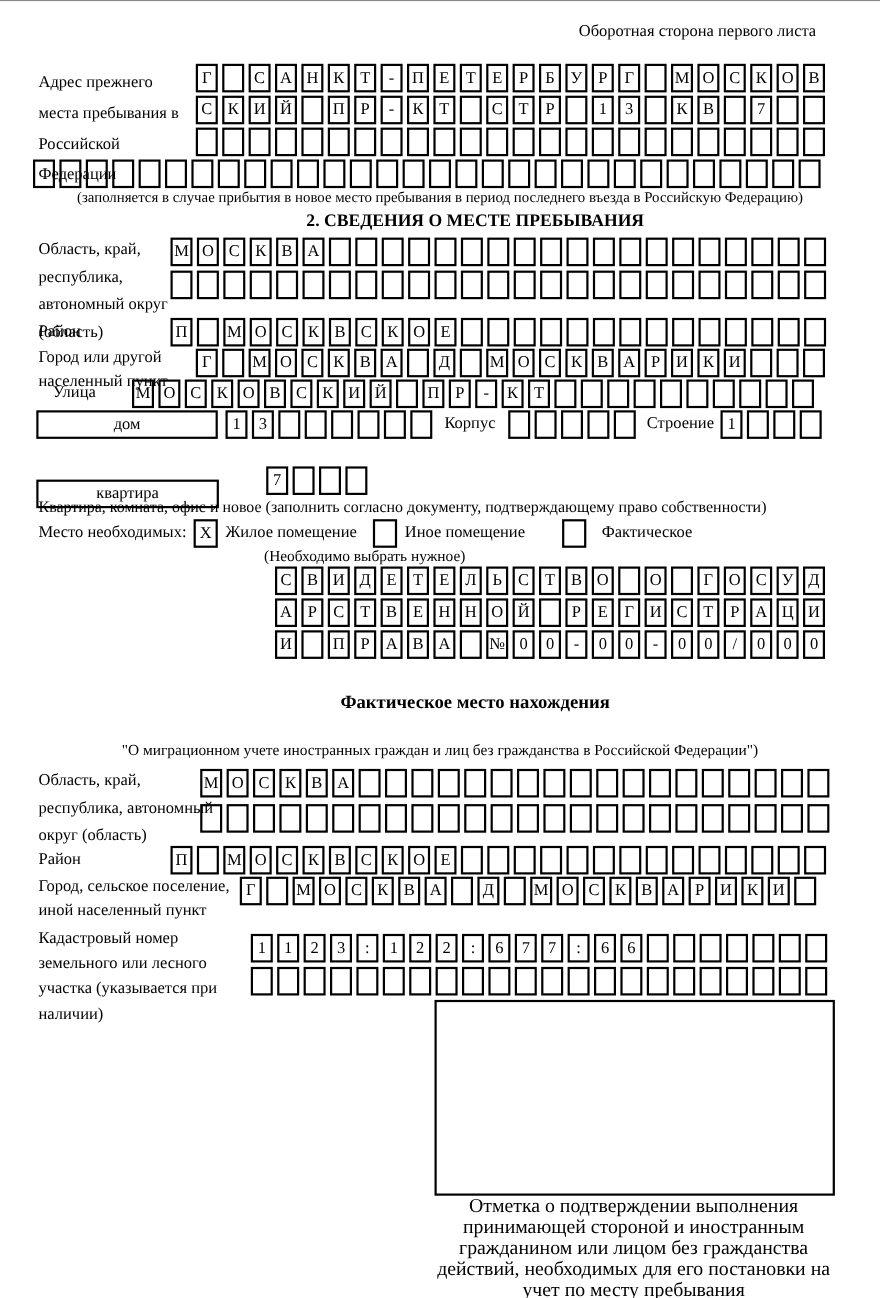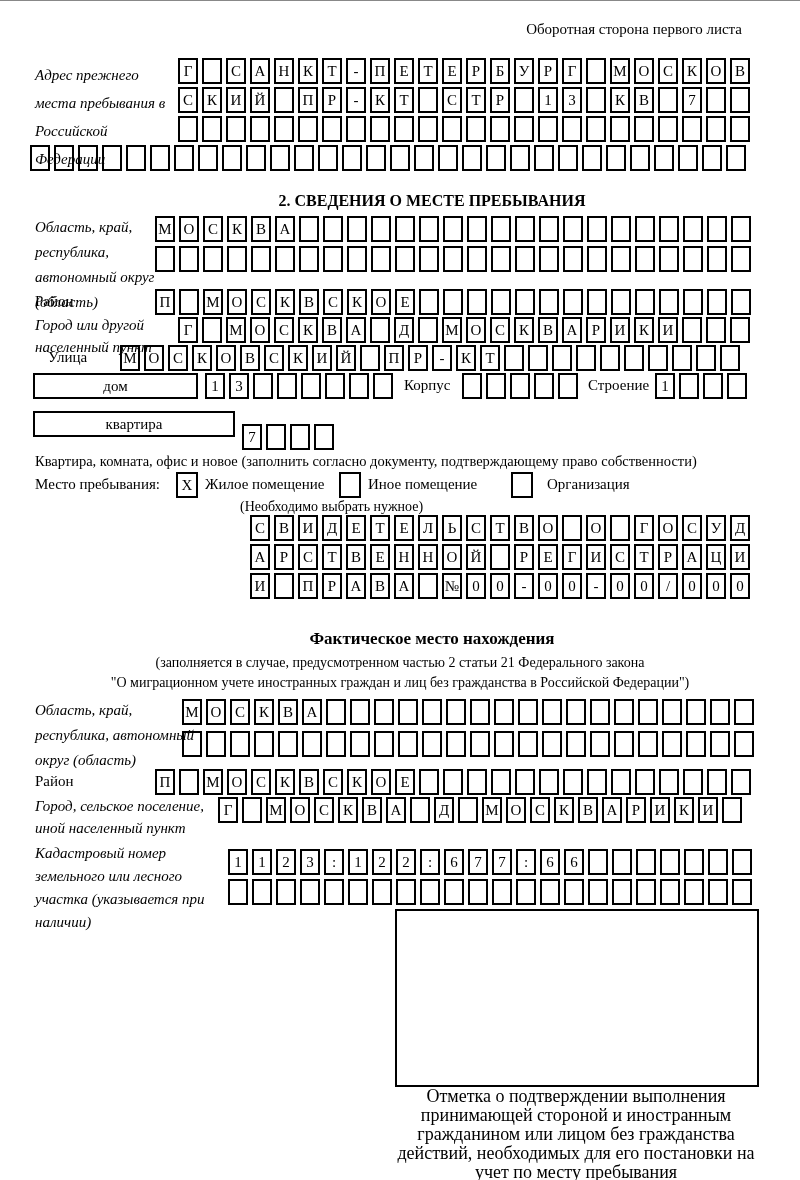--- a/index.html
+++ b/index.html
@@ -2,21 +2,21 @@
 <html><head>
 <meta charset="utf-8">
 <style>
   html,body{margin:0;padding:0;background:#888;}
   #page{
     position:relative;width:800px;height:1180px;background:#ffffff;
     font-family:"Liberation Serif","DejaVu Serif",serif;color:#000;
     margin:1px auto;overflow:hidden;
   }
   .hdr{position:absolute;top:20px;right:58px;font-size:15px;}
-  .lbl{position:absolute;font-size:15px;line-height:24px;font-style:italic;}
+  .lbl{position:absolute;font-size:15px;line-height:24px;}
   .inline-lbl{position:absolute;font-size:15px;white-space:nowrap;}
   .title{position:absolute;left:0;width:800px;text-align:center;font-weight:bold;font-size:16px;padding-left:32px;}
   .note{position:absolute;font-size:13.5px;}
   .center{left:0;width:800px;text-align:center;}
   .cellrow{position:absolute;display:flex;gap:4px;}
   .cell{
     box-sizing:border-box;flex:none;width:20px;height:26px;border:2px solid #000;
     display:flex;align-items:center;justify-content:center;
     font-size:15px;font-family:"Liberation Serif","DejaVu Serif",serif;
   }
@@ -141,20 +141,21 @@
       <span class="cell"></span>
       <span class="cell"></span>
       <span class="cell"></span>
       <span class="cell"></span>
       <span class="cell"></span>
       <span class="cell"></span>
       <span class="cell"></span>
       <span class="cell"></span>
       <span class="cell"></span>
     </div>
+  <div class="note center" style="top:171px">(заполняется в случае прибытия в новое место пребывания в период последнего въезда в Российскую Федерацию)</div>
 
   <div class="title" style="top:191px">2. СВЕДЕНИЯ О МЕСТЕ ПРЕБЫВАНИЯ</div>
 
   <div class="lbl" style="left:35px;top:214px;width:125px;line-height:25px">Область, край, республика, автономный округ (область)</div>
   <div class="cellrow" style="left:155px;top:215px">
       <span class="cell">М</span>
       <span class="cell">О</span>
       <span class="cell">С</span>
       <span class="cell">К</span>
       <span class="cell">В</span>
@@ -316,38 +317,38 @@
       <span class="cell"></span>
     </div>
   <div class="inline-lbl" style="left:588px;top:376px">Строение</div>
   <div class="cellrow" style="left:655px;top:372px">
       <span class="cell">1</span>
       <span class="cell"></span>
       <span class="cell"></span>
       <span class="cell"></span>
     </div>
 
-  <div class="bigbox" style="left:33px;top:410px;width:202px">
+  <div class="bigbox" style="left:33px;top:435px;width:166px">
     <span>квартира</span>
   </div>
   <div class="cellrow" style="left:242px;top:423px">
       <span class="cell">7</span>
       <span class="cell"></span>
       <span class="cell"></span>
       <span class="cell"></span>
     </div>
   <div class="note" style="left:35px;top:452px;font-size:14.5px">Квартира, комната, офис и новое (заполнить согласно документу, подтверждающему право собственности)</div>
 
-  <div class="inline-lbl" style="left:35px;top:475px">Место пребывания:</div>
+  <div class="inline-lbl" style="left:35px;top:475px">Место необходимых:</div>
   <div class="checkbox" style="left:176px;top:471px">X</div>
   <div class="inline-lbl" style="left:205px;top:475px">Жилое помещение</div>
   <div class="checkbox" style="left:339px;top:471px"></div>
   <div class="inline-lbl" style="left:368px;top:475px">Иное помещение</div>
   <div class="checkbox" style="left:511px;top:471px"></div>
-  <div class="inline-lbl" style="left:547px;top:475px">Организация</div>
+  <div class="inline-lbl" style="left:547px;top:475px">Фактическое</div>
   <div class="note" style="left:240px;top:498px;width:200px;text-align:left;font-size:14px">(Необходимо выбрать нужное)</div>
 
   <div class="cellrow" style="left:250px;top:514px">
       <span class="cell">С</span>
       <span class="cell">В</span>
       <span class="cell">И</span>
       <span class="cell">Д</span>
       <span class="cell">Е</span>
       <span class="cell">Т</span>
       <span class="cell">Е</span>
@@ -407,21 +408,20 @@
       <span class="cell">-</span>
       <span class="cell">0</span>
       <span class="cell">0</span>
       <span class="cell">/</span>
       <span class="cell">0</span>
       <span class="cell">0</span>
       <span class="cell">0</span>
     </div>
 
   <div class="title" style="top:628px;font-size:17px">Фактическое место нахождения</div>
-  <div class="note center" style="top:654px;font-size:14px">(заполняется в случае, предусмотренном частью 2 статьи 21 Федерального закона</div>
   <div class="note center" style="top:674px;font-size:14px">"О миграционном учете иностранных граждан и лиц без гражданства в Российской Федерации")</div>
 
   <div class="lbl" style="left:35px;top:697px;width:160px;line-height:25px">Область, край, республика, автономный округ (область)</div>
   <div class="cellrow" style="left:182px;top:698px">
       <span class="cell">М</span>
       <span class="cell">О</span>
       <span class="cell">С</span>
       <span class="cell">К</span>
       <span class="cell">В</span>
       <span class="cell">А</span>

